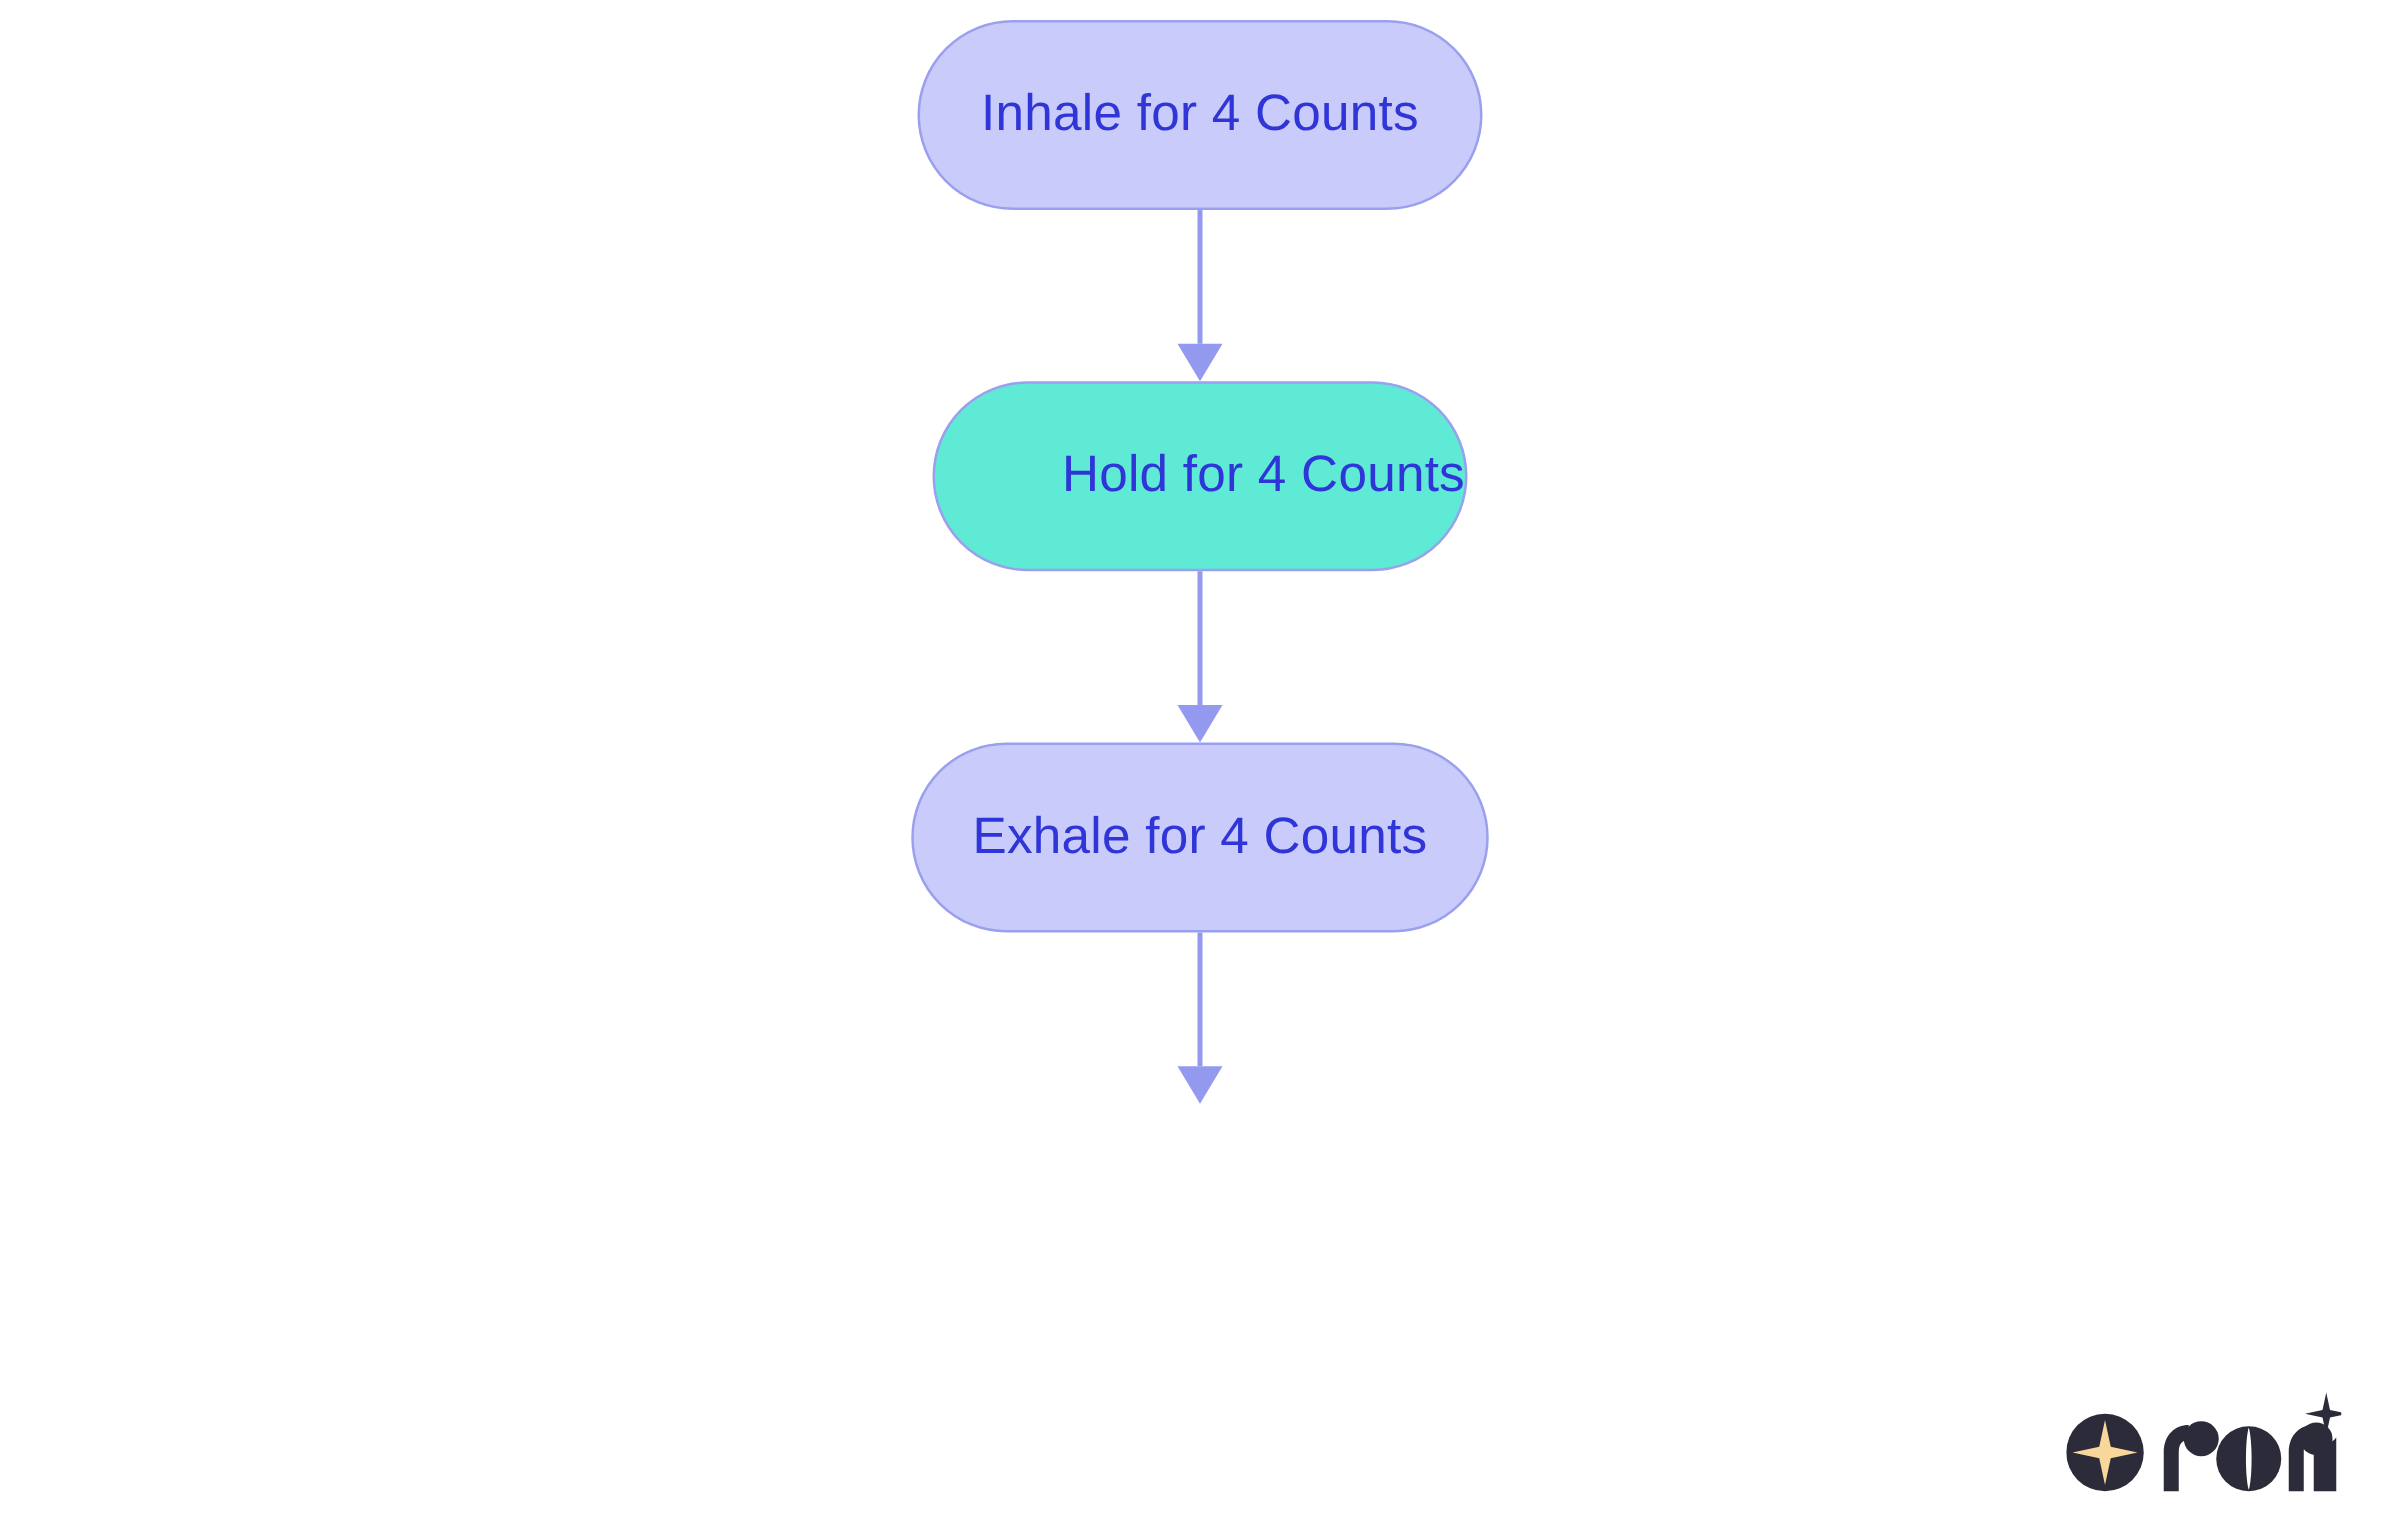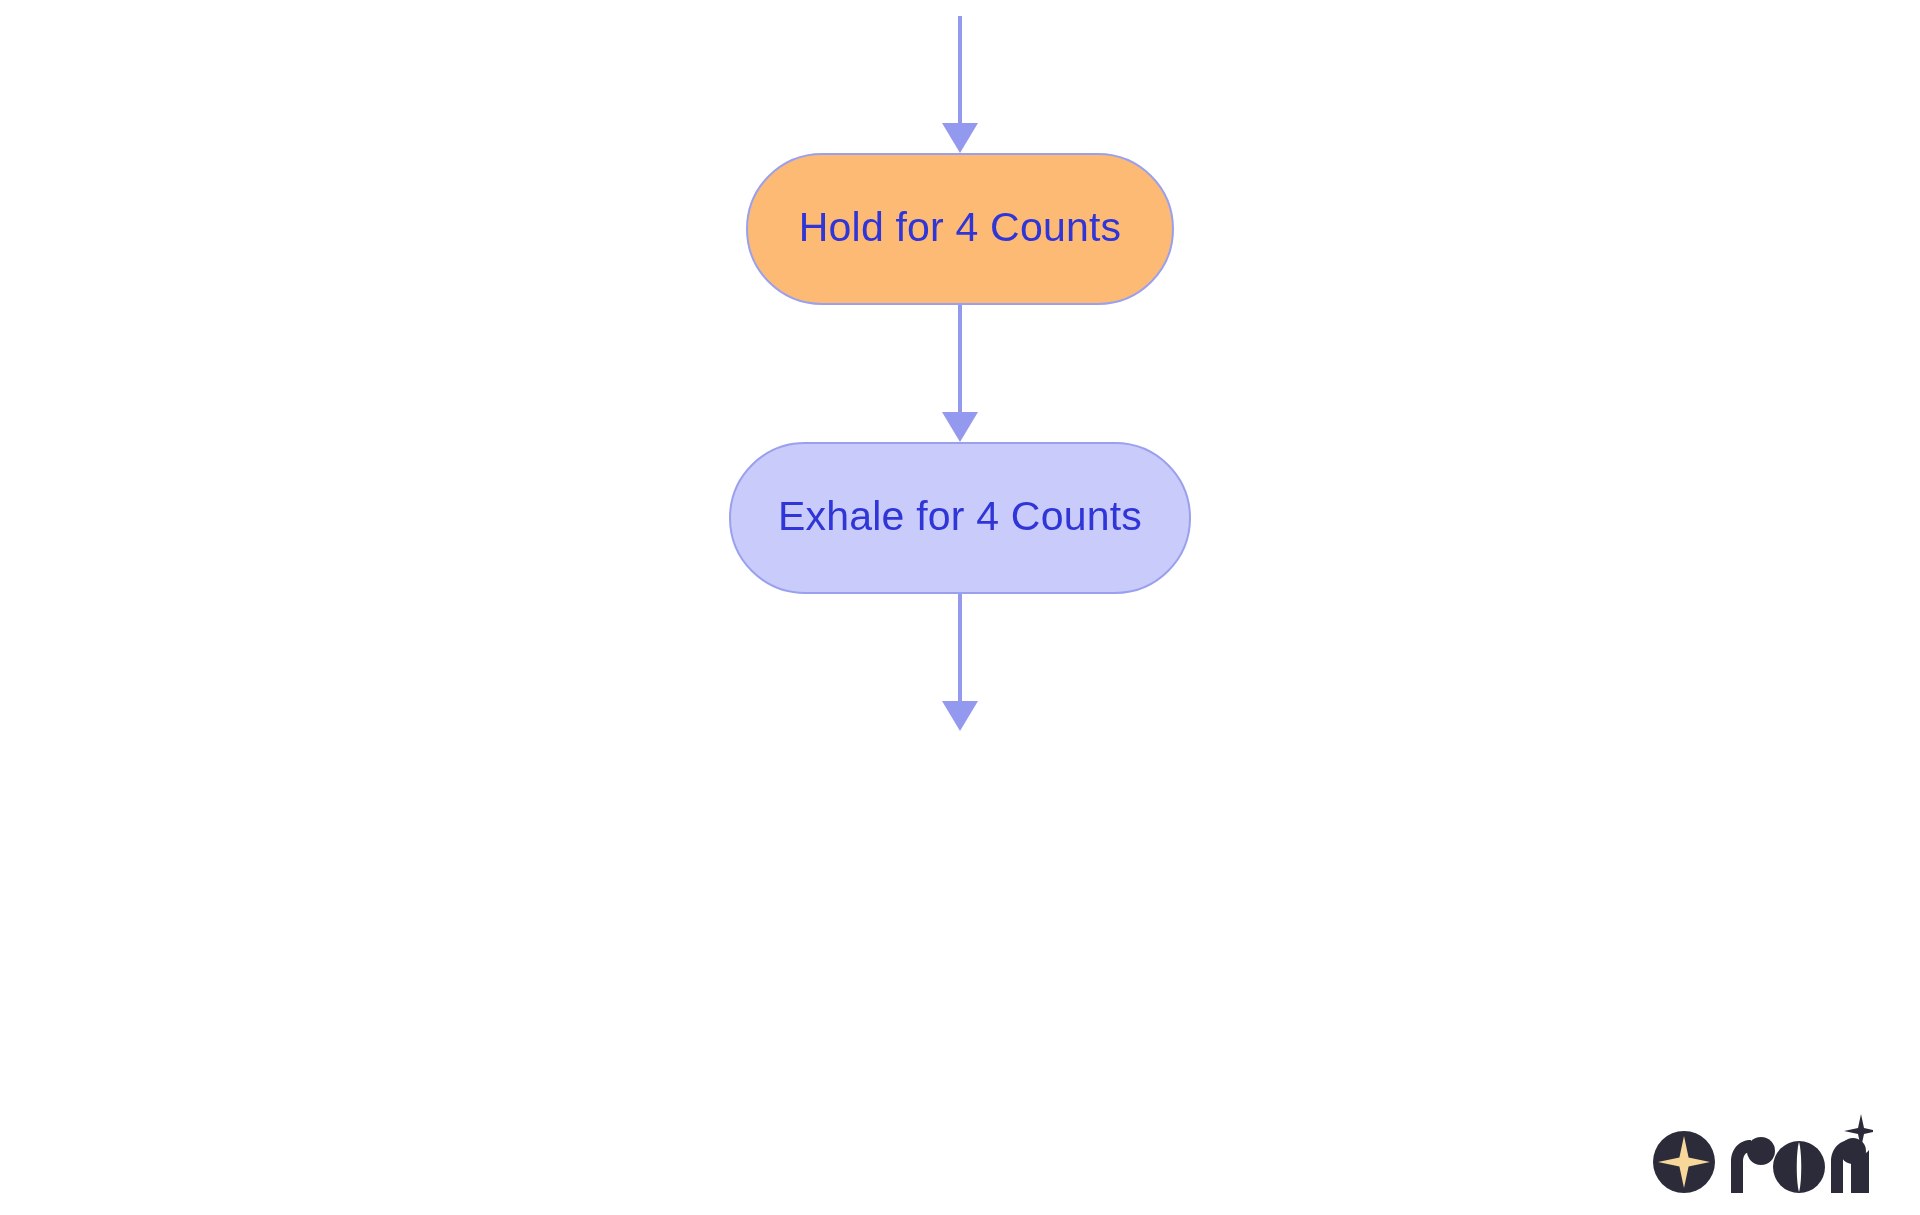--- a/index.html
+++ b/index.html
@@ -94,27 +94,30 @@
     height: 92px;
   }
 </style>
 </head>
 <body style="background: rgb(255, 255, 255);">
 
 <div id="flow-canvas">
 
   <div class="flow-column" style="top:16px;">
 
+    <div class="node node-1" style="background: rgb(201, 203, 250); border-color: rgb(154, 160, 238); color: rgb(47, 53, 214);">
+      <span class="node-label">Inhale for 4 Counts</span>
+    </div>
 
     <div class="connector conn-1">
       <div class="conn-line" style="background: rgb(148, 153, 240);"></div>
       <div class="conn-head" style="border-top-color: rgb(148, 153, 240);"></div>
     </div>
 
-    <div class="node node-2" style="background: #fdba74; border-color: rgb(154, 160, 238); color: rgb(47, 53, 214);">
+    <div class="node node-2" style="background: #5eead4; border-color: rgb(154, 160, 238); color: rgb(47, 53, 214); justify-content: flex-end;">
       <span class="node-label">Hold for 4 Counts</span>
     </div>
 
     <div class="connector conn-2">
       <div class="conn-line" style="background: rgb(148, 153, 240);"></div>
       <div class="conn-head" style="border-top-color: rgb(148, 153, 240);"></div>
     </div>
 
     <div class="node node-3" style="background: rgb(201, 203, 250); border-color: rgb(154, 160, 238); color: rgb(47, 53, 214);">
       <span class="node-label">Exhale for 4 Counts</span>

